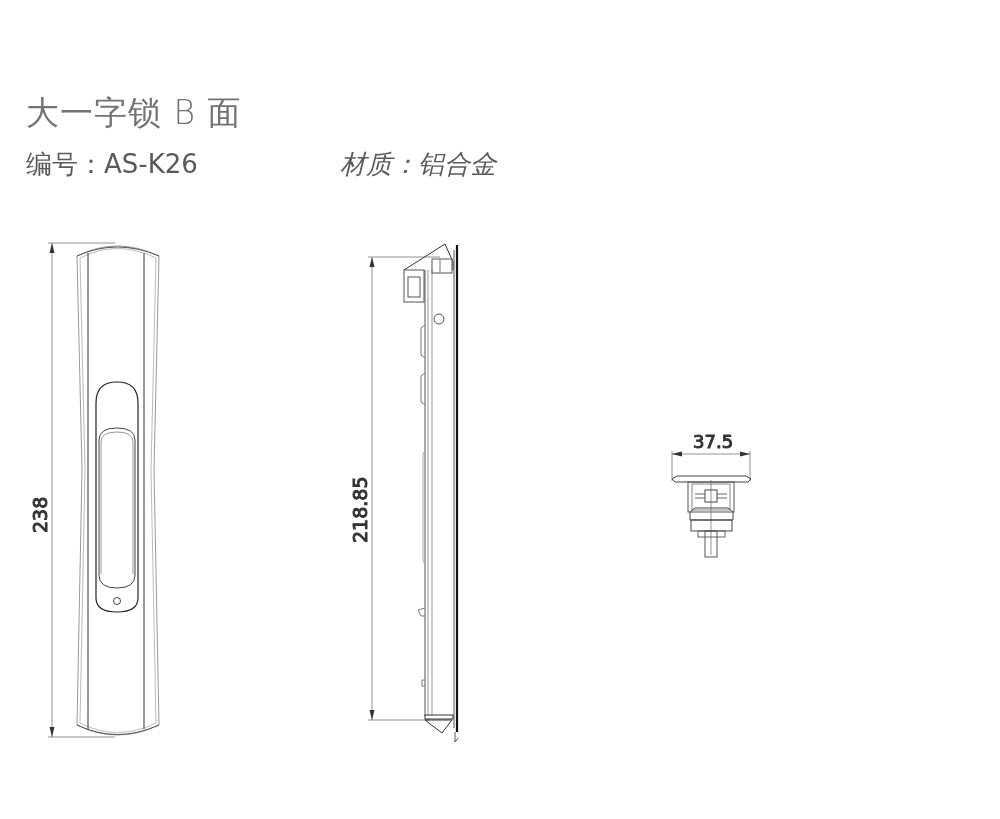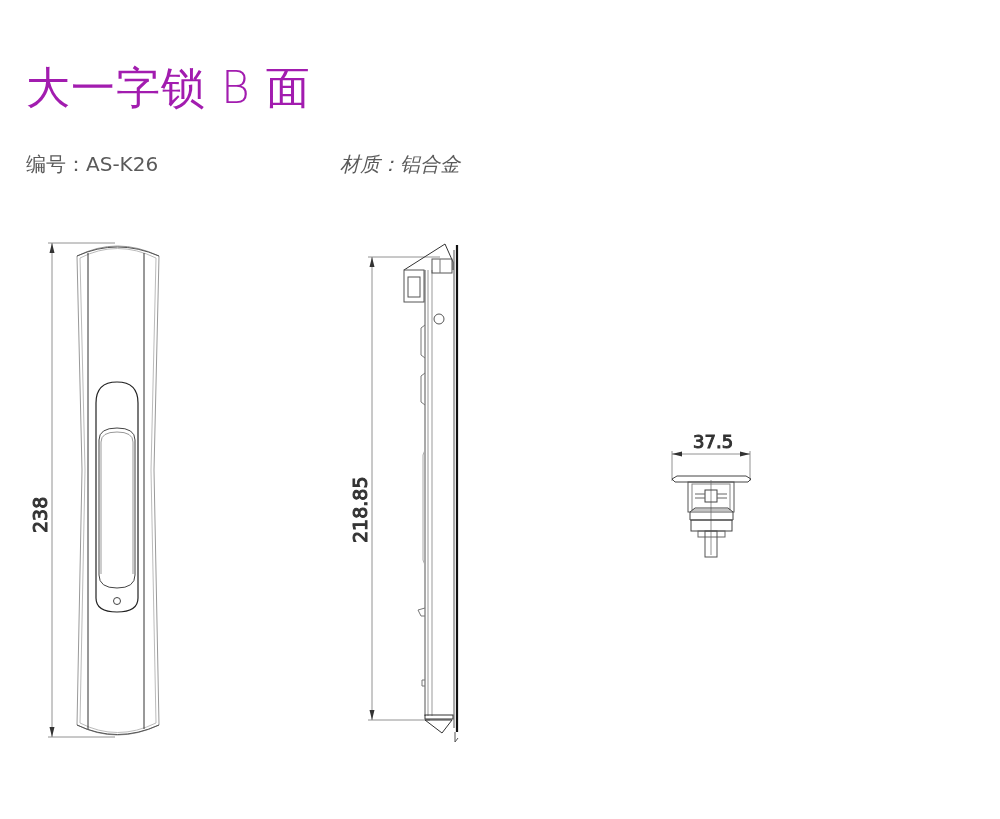--- a/index.html
+++ b/index.html
@@ -1,20 +1,20 @@
 <!DOCTYPE html>
 <html><head>
 <meta charset="utf-8">
 <style>
   html, body { margin: 0; padding: 0; background: #ffffff; }
   body { width: 1000px; height: 819px; position: relative; overflow: hidden;
          font-family: "DejaVu Sans", "Liberation Sans", sans-serif; color: #555555; }
-  .title { position: absolute; left: 26px; top: 68px; font-size: 44px; font-weight: 300;
-           color: #a21caf; letter-spacing: 1px; line-height: 40px; white-space: nowrap; }
-  .meta { position: absolute; top: 146px; font-size: 20px; color: #5a5a5a; line-height: 36px; white-space: nowrap; }
+  .title { position: absolute; left: 26px; top: 93px; font-size: 33px; font-weight: 300;
+           color: #737373; letter-spacing: 1px; line-height: 40px; white-space: nowrap; }
+  .meta { position: absolute; top: 146px; font-size: 26px; color: #5a5a5a; line-height: 36px; white-space: nowrap; }
   .meta.code { left: 26px; }
   .meta.material { left: 340px; font-style: italic; }
   .drawing { position: absolute; left: 0; top: 0; width: 1000px; height: 819px; }
   .dimtext { font-family: "DejaVu Sans", "Liberation Sans", sans-serif; fill: #333333; }
 </style>
 </head>
 <body>
 
 <div class="title">大一字锁 B 面</div>
 <div class="meta code"><span>编号：</span><span>AS-K26</span></div>

